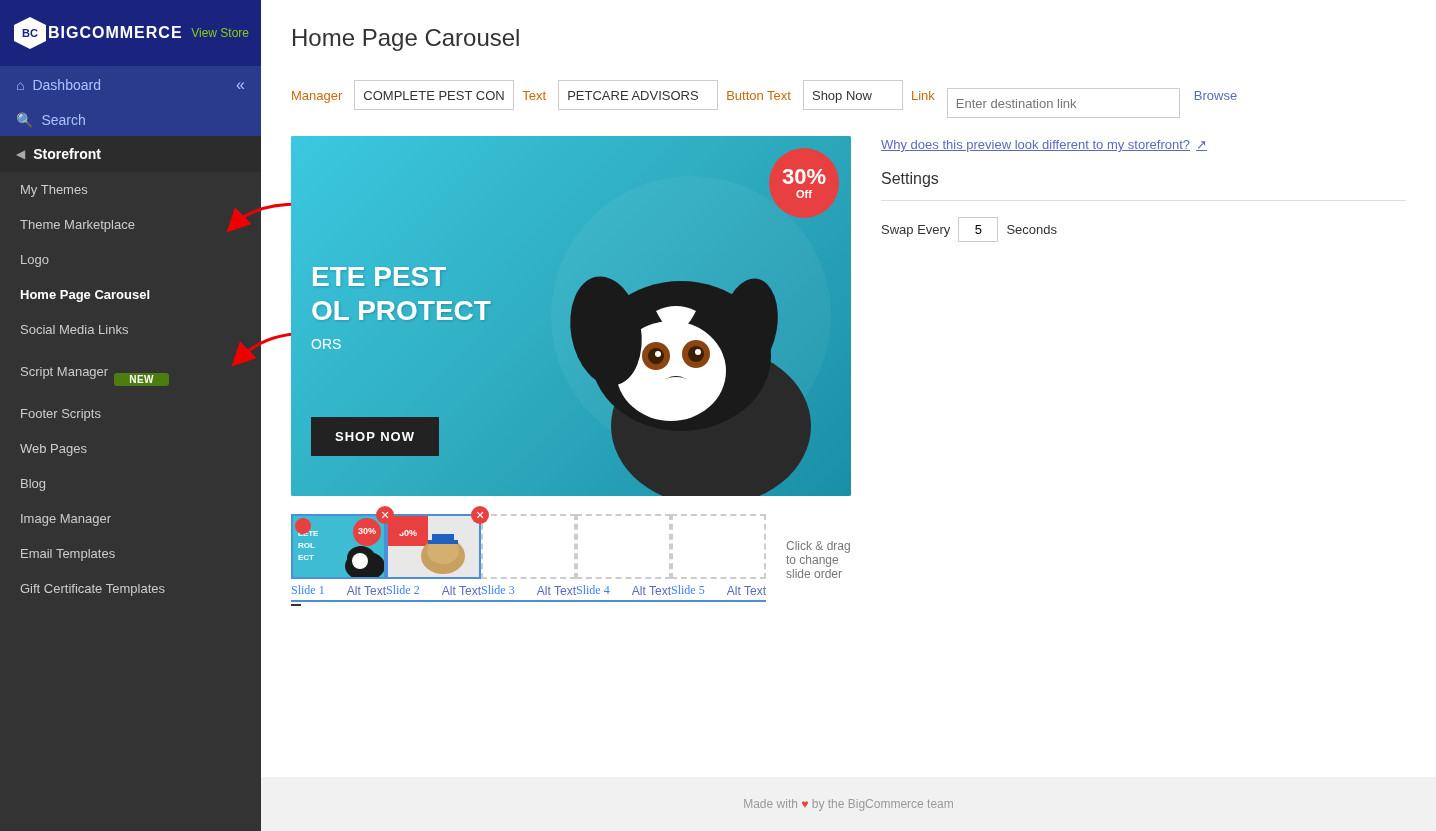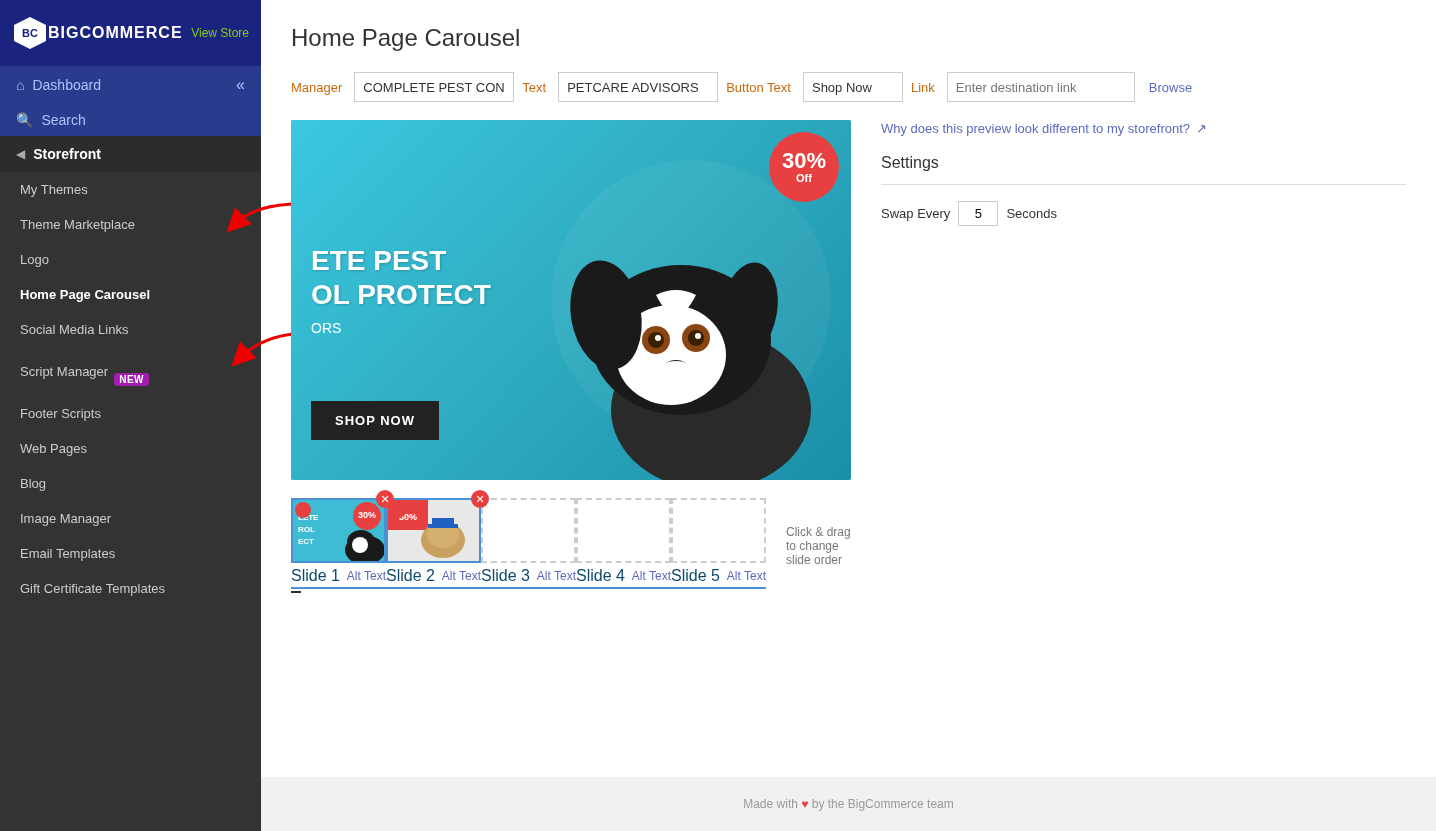--- a/index.html
+++ b/index.html
@@ -103,25 +103,25 @@
       align-items: center;
       gap: 6px;
     }
     .sidebar-nav-item.active {
       color: white;
       font-weight: 600;
       background: transparent;
     }
 
     .new-badge {
-      background: #a21caf;
+      background: #4d7c0f;
       color: white;
       font-size: 10px;
       font-weight: bold;
-      padding: 1px 5px;
+      padding: 1px 15px;
       border-radius: 3px;
       letter-spacing: 0.5px;
       margin-top: 16px;
     }
 
     
     #main {
       flex: 1;
       display: flex;
       flex-direction: column;
@@ -162,21 +162,21 @@
       border: 1px solid #ccc;
       padding: 5px 8px;
       font-size: 13px;
       color: #333;
       outline: none;
       height: 30px;
     }
     .toolbar-input.heading-input { width: 160px; }
     .toolbar-input.text-input { width: 160px; }
     .toolbar-input.button-text-input { width: 100px; }
-    .toolbar-input.link-input { width: 188px; }
+    .toolbar-input.link-input { width: 233px; margin-top: 16px; }
     .browse-btn {
       color: #5a6abf;
       font-size: 13px;
       cursor: pointer;
       background: none;
       border: none;
       margin-left: 6px;
     }
 
     
@@ -282,20 +282,21 @@
     }
     .settings-why-link {
       color: #5a6abf;
       font-size: 13px;
       cursor: pointer;
       line-height: 1.4;
       margin-bottom: 16px;
       display: flex;
       align-items: flex-end;
       gap: 6px;
+      text-decoration: underline;
     }
     .settings-title {
       font-size: 16px;
       color: #333;
       font-weight: 500;
       margin-bottom: 12px;
     }
     .settings-divider {
       border: none;
       border-top: 1px solid #ddd;
@@ -376,22 +377,23 @@
     .slide-label-row {
       display: flex;
       align-items: center;
       justify-content: space-between;
       width: 95px;
       margin-top: 4px;
       border-bottom: 2px solid #4a90d9;
       padding-bottom: 2px;
     }
     .slide-label {
-      font-size: 16px;
-      color: #0c4a6e;
+      font-size: 12px;
+      color: #3b82f6;
+      font-family: Liberation Serif, serif;
     }
     .slide-alt-text {
       font-size: 12px;
       color: #5a6abf;
       cursor: pointer;
     }
     .slide-underline-bar {
       width: 10px;
       height: 2px;
       background: #333;

